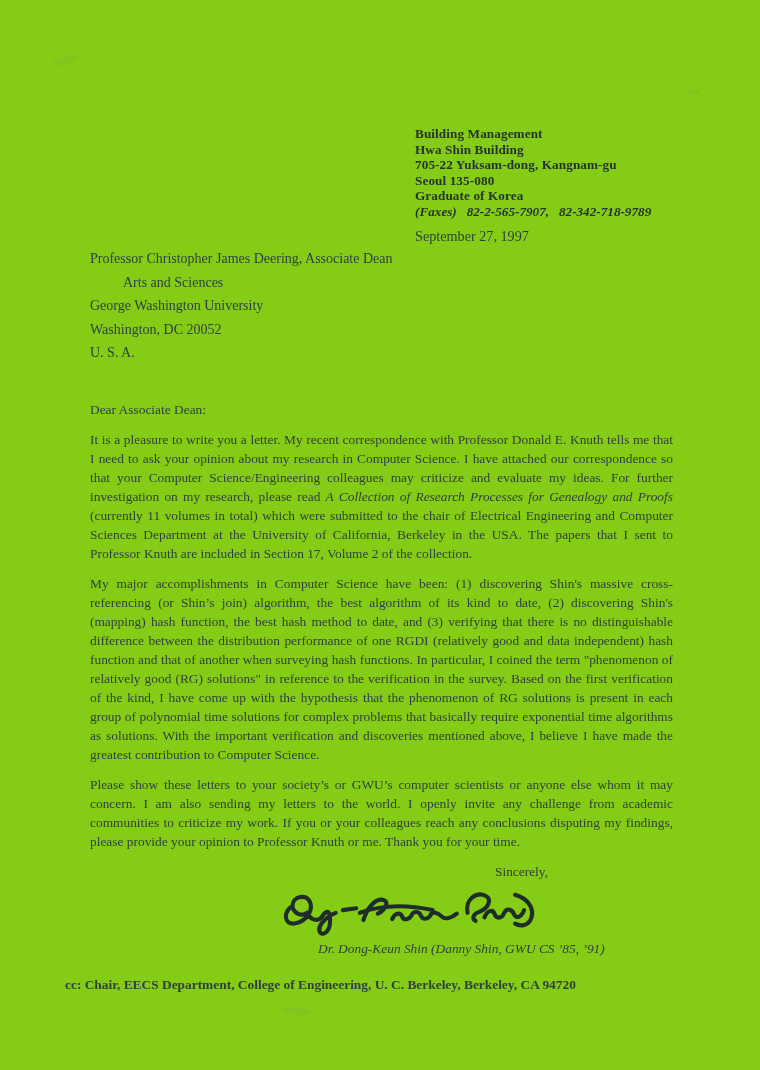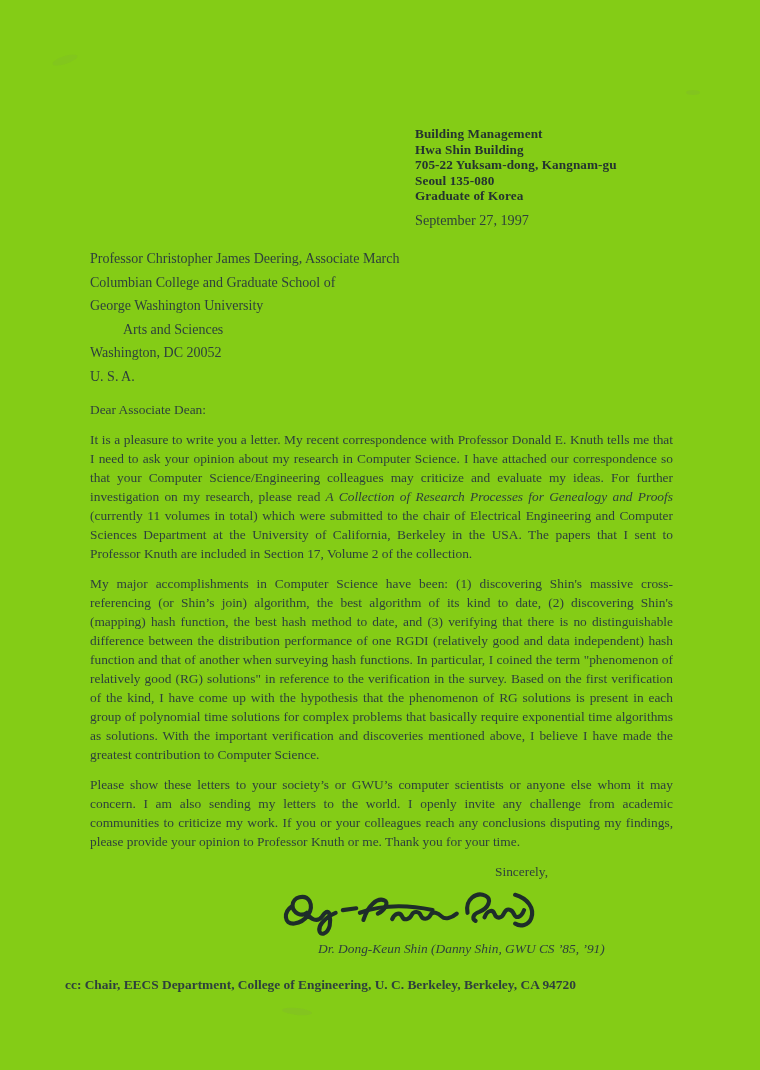--- a/index.html
+++ b/index.html
@@ -83,28 +83,28 @@
   <div class="artifact a1"></div>
   <div class="artifact a2"></div>
   <div class="artifact a3"></div>
 
   <div class="sender">
     <div class="s-line">Building Management</div>
     <div class="s-line">Hwa Shin Building</div>
     <div class="s-line">705-22 Yuksam-dong, Kangnam-gu</div>
     <div class="s-line">Seoul 135-080</div>
     <div class="s-line">Graduate of Korea</div>
+    <div class="fax-line">(Faxes)   82-2-565-7907,   82-342-718-9789</div>
     <div class="date-line">September 27, 1997</div>
   </div>
 
   <div class="recipient">
-    <div class="r-line">Professor Christopher James Deering, Associate March</div>
-    <div class="r-line">Columbian College and Graduate School of</div>
+    <div class="r-line">Professor Christopher James Deering, Associate Dean</div>
+    <div class="r-line indented">Arts and Sciences</div>
     <div class="r-line">George Washington University</div>
-    <div class="r-line indented">Arts and Sciences</div>
     <div class="r-line">Washington, DC 20052</div>
     <div class="r-line">U. S. A.</div>
   </div>
 
   <div class="letter-body">
     <div class="salutation">Dear Associate Dean:</div>
 
     <p><span>It is a pleasure to write you a letter.   My recent correspondence with Professor Donald E. Knuth tells me that I need to ask your opinion about my research in Computer Science.   I have attached our correspondence so that your Computer Science/Engineering colleagues may criticize and evaluate my ideas.   For further investigation on my research, please read </span><span style="font-style: italic;">A Collection of Research Processes for Genealogy and Proofs</span><span> (currently 11 volumes in total) which were submitted to the chair of Electrical Engineering and Computer Sciences Department at the University of California, Berkeley in the USA. The papers that I sent to Professor Knuth are included in Section 17, Volume 2 of the collection.</span></p>
     <p><span>My major accomplishments in Computer Science have been: (1) discovering Shin's massive cross-referencing (or Shin’s join) algorithm, the best algorithm of its kind to date, (2) discovering Shin's (mapping) hash function, the best hash method to date, and (3) verifying that there is no distinguishable difference between the distribution performance of one RGDI (relatively good and data independent) hash function and that of another when surveying hash functions.   In particular, I coined the term "phenomenon of relatively good (RG) solutions" in reference to the verification in the survey.   Based on the first verification of the kind, I have come up with the hypothesis that the phenomenon of RG solutions is present in each group of polynomial time solutions for complex problems that basically require exponential time algorithms as solutions. With the important verification and discoveries mentioned above, I believe I have made the greatest contribution to Computer Science.</span></p>
     <p><span>Please show these letters to your society’s or GWU’s computer scientists or anyone else whom it may concern.   I am also sending my letters to the world.   I openly invite any challenge from academic communities to criticize my work.   If you or your colleagues reach any conclusions disputing my findings, please provide your opinion to Professor Knuth or me.   Thank you for your time.</span></p>

